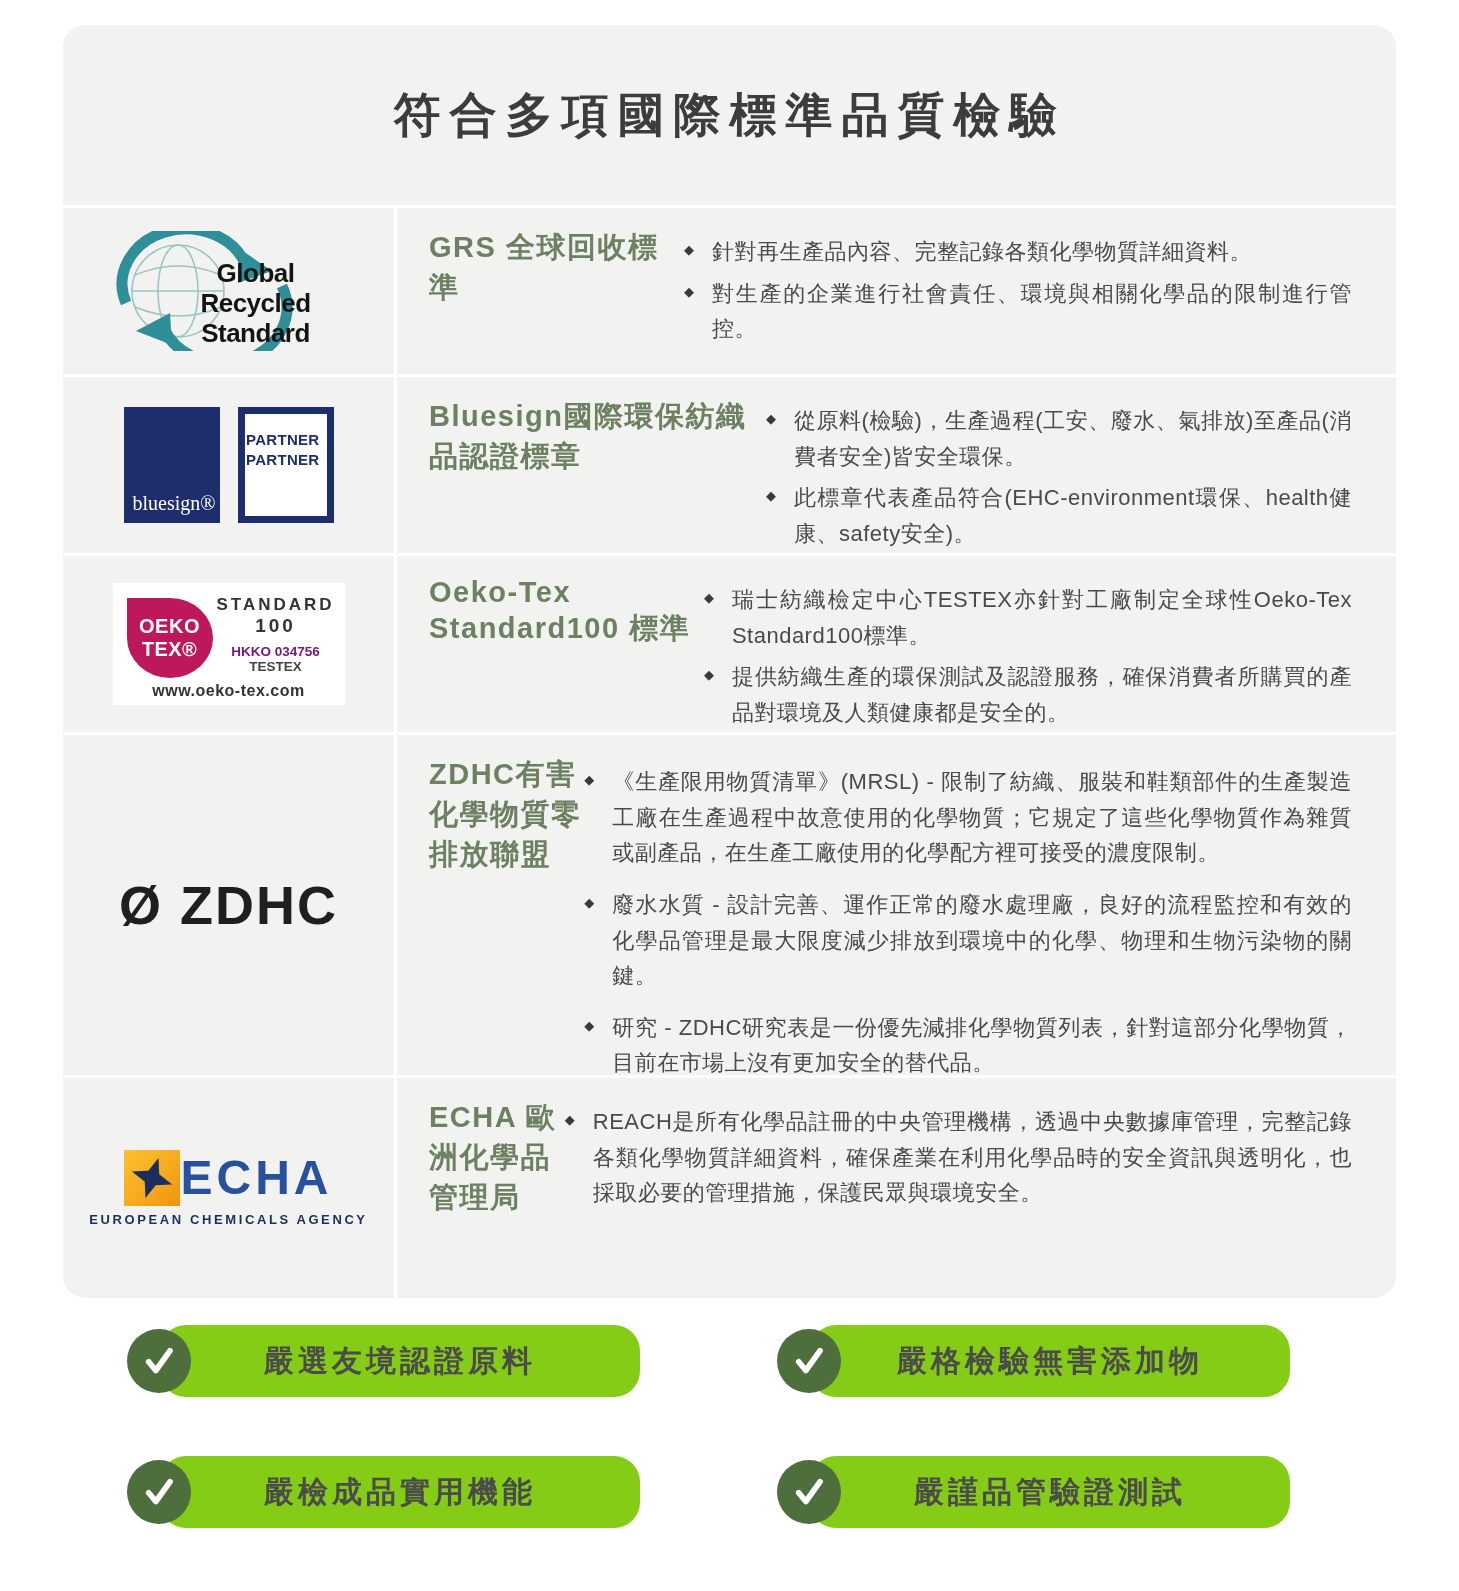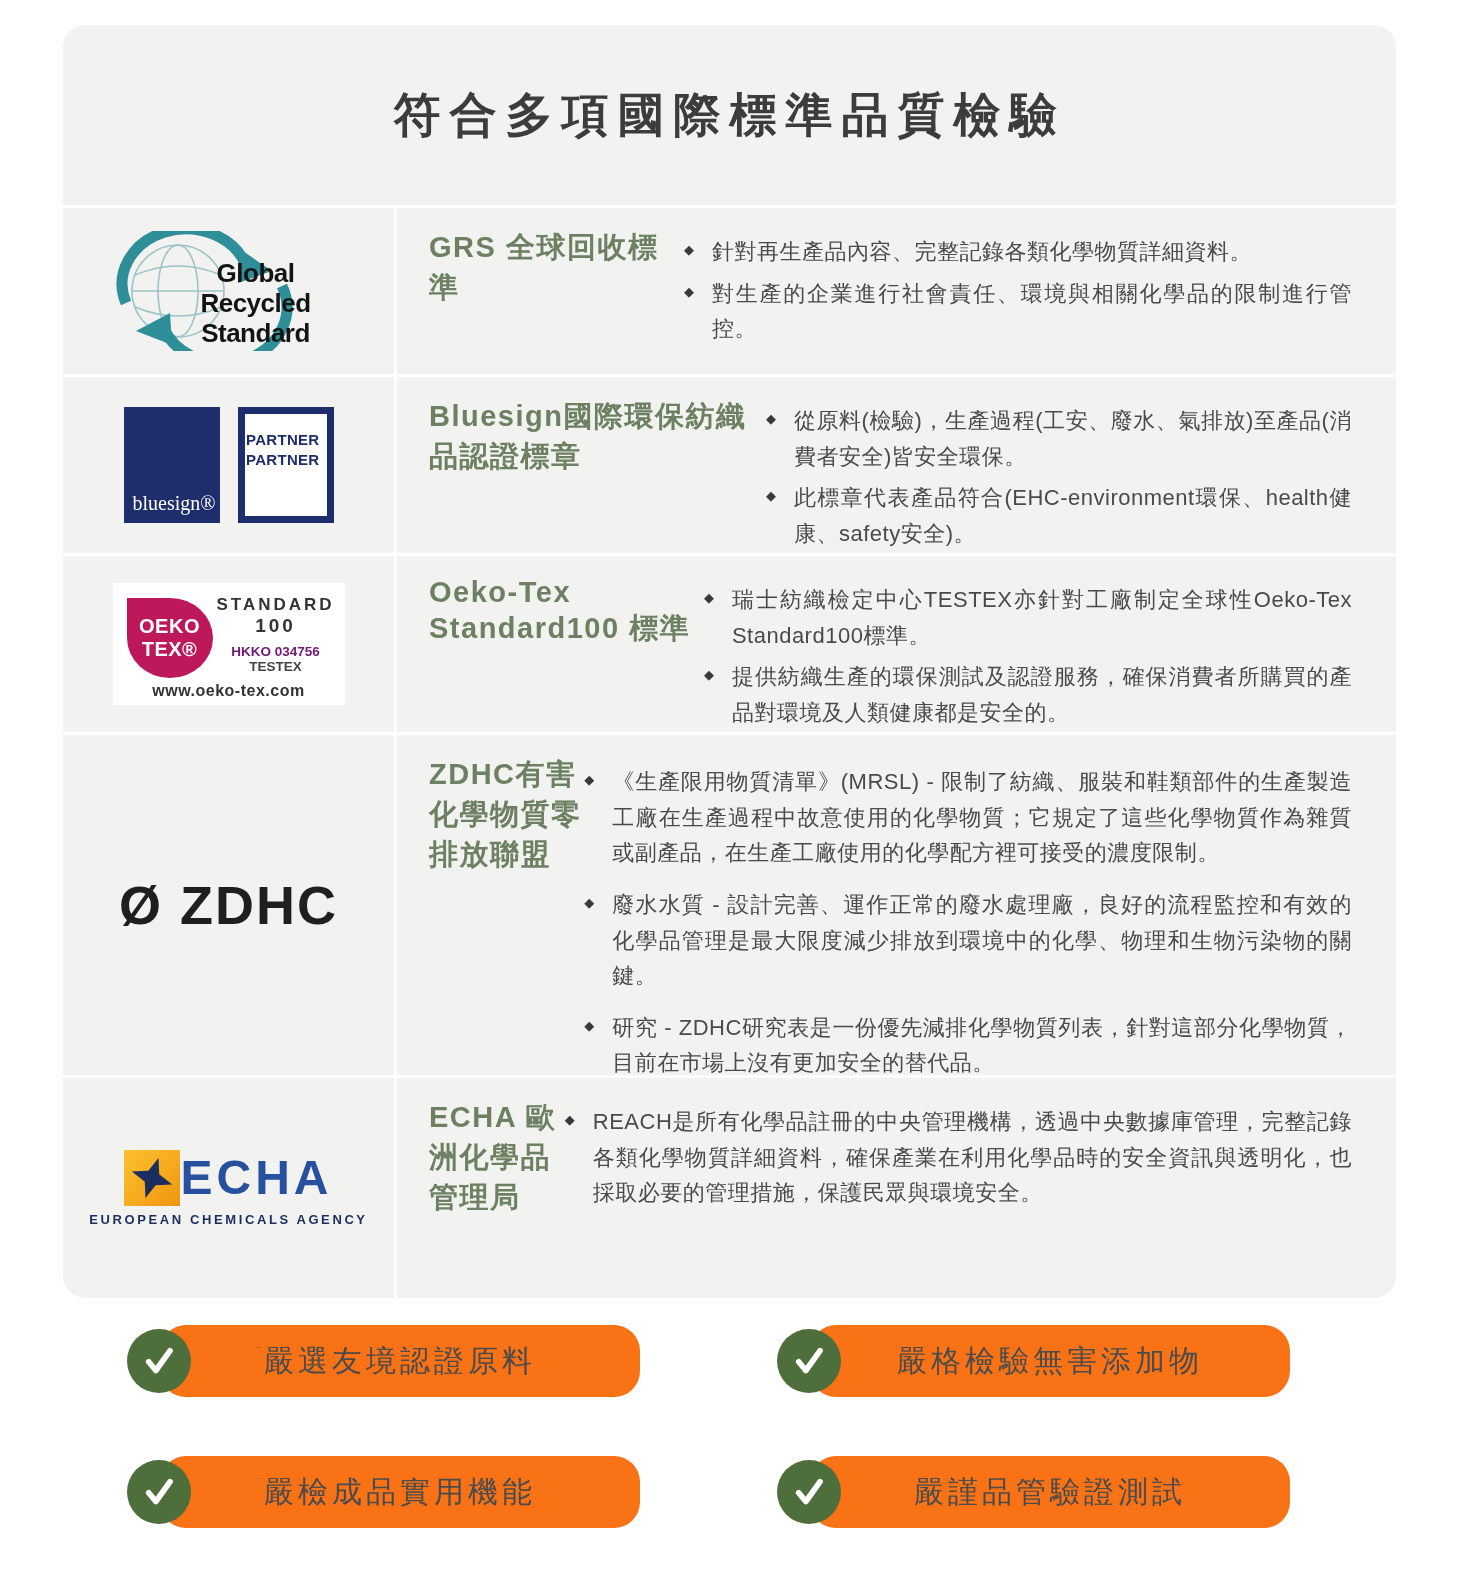--- a/index.html
+++ b/index.html
@@ -63,23 +63,23 @@
   .echa-top { display:flex; align-items:center; gap:0; }
   .echa-square { width:56px; height:56px; background:linear-gradient(135deg,#fbc12d 0%,#f5a81c 60%,#ef9310 100%);
                  display:flex; align-items:center; justify-content:center; }
   .echa-word { font-size:48px; font-weight:700; color:#27519f; letter-spacing:4px; line-height:1; }
   .echa-sub { margin-top:6px; font-size:13px; font-weight:700; color:#1c2d5e; letter-spacing:2.6px; white-space:nowrap; }
 
   
   .badges { position:absolute; left:127px; top:1325px; width:1163px;
             display:grid; grid-template-columns:1fr 1fr; column-gap:137px; row-gap:59px; }
   .badge { position:relative; height:72px; }
-  .badge-pill { margin-left:33px; height:100%; background:#f97316; border-radius:26px;
+  .badge-pill { margin-left:33px; height:100%; background:#84cc16; border-radius:26px;
                 display:flex; align-items:center; justify-content:center;
-                font-size:30px; font-weight:400; color:#4b4b4b; letter-spacing:4px; }
+                font-size:30px; font-weight:700; color:#4b4b4b; letter-spacing:4px; }
   .badge-check { position:absolute; left:0; top:4px; width:64px; height:64px; border-radius:50%;
                  background:#4e6e3b; display:flex; align-items:center; justify-content:center; }
 </style>
 </head>
 <body>
 
 <div class="page">
 
   <div class="panel">
     <div class="panel-header">

